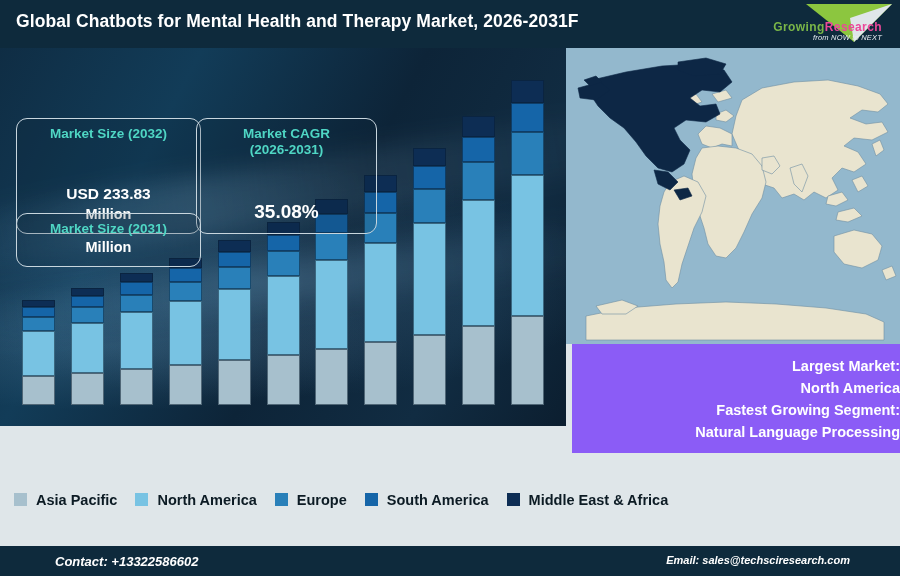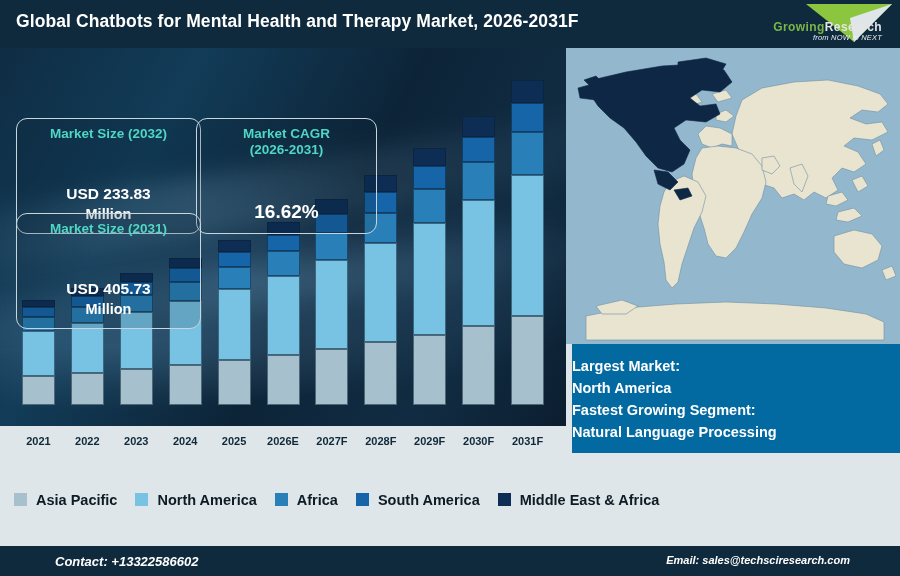--- a/index.html
+++ b/index.html
@@ -22,21 +22,21 @@
   }
   .logo-wrap{
     position:absolute;right:4px;top:0px;width:176px;height:48px;
   }
   .logo-arrow{position:absolute;right:2px;top:2px;}
   .logo-text{
     position:absolute;right:14px;top:20px;white-space:nowrap;
     font-size:12px;font-weight:bold;letter-spacing:.4px;
   }
   .logo-tech{color:#7ab648;}
-  .logo-res{color:#e5e5e5;}
+  .logo-res{color:#ec4899;}
   .logo-tag{
     position:absolute;right:14px;top:33px;white-space:nowrap;
     font-size:7.5px;font-style:italic;color:#e8eef2;letter-spacing:.2px;
   }
 
   
   .chart-panel{
     position:absolute;left:0;top:48px;width:566px;height:405px;
     background:
       radial-gradient(ellipse 520px 170px at 46% 58%, rgba(120,180,225,.22), rgba(120,180,225,0) 68%),
@@ -94,22 +94,22 @@
   
   .map-panel{
     position:absolute;left:566px;top:48px;width:334px;height:296px;
     background:#93b8cd;overflow:hidden;
   }
   .map-panel svg{display:block;width:100%;height:100%;}
 
   
   .callout{
     position:absolute;left:572px;top:344px;width:328px;height:109px;
-    background:#0369a1;color:#fff;display:flex;flex-direction:column;
-    align-items:flex-start;justify-content:center;text-align:center;
+    background:#8b5cf6;color:#fff;display:flex;flex-direction:column;
+    align-items:flex-end;justify-content:center;text-align:center;
   }
   .callout-line{font-size:14.5px;font-weight:bold;line-height:22px;}
 
   
   .legend{
     position:absolute;left:0;top:453px;width:900px;height:93px;
     background:#dfe6e9;display:flex;align-items:center;padding-left:14px;
     box-sizing:border-box;gap:0px;
   }
   .legend-item{display:flex;align-items:center;margin-right:18px;}
@@ -245,49 +245,35 @@
             <div class="seg" style="height: 27.3418%; background: rgb(167, 192, 205);"></div>
             <div class="seg" style="height: 43.5443%; background: rgb(120, 195, 227);"></div>
             <div class="seg" style="height: 13.1646%; background: rgb(41, 128, 185);"></div>
             <div class="seg" style="height: 8.86076%; background: rgb(21, 101, 168);"></div>
             <div class="seg" style="height: 7.08861%; background: rgb(13, 45, 84);"></div>
           </div>
         </div>
       </div>
 
     <div class="axis-strip"></div>
-    <div class="xlabels" id="xlabels">
-        <div class="xlab" style="left: 8.45455px;">2021</div>
-        <div class="xlab" style="left: 57.3636px;">2022</div>
-        <div class="xlab" style="left: 106.273px;">2023</div>
-        <div class="xlab" style="left: 155.182px;">2024</div>
-        <div class="xlab" style="left: 204.091px;">2025</div>
-        <div class="xlab" style="left: 253px;">2026E</div>
-        <div class="xlab" style="left: 301.909px;">2027F</div>
-        <div class="xlab" style="left: 350.818px;">2028F</div>
-        <div class="xlab" style="left: 399.727px;">2029F</div>
-        <div class="xlab" style="left: 448.636px;">2030F</div>
-        <div class="xlab" style="left: 497.545px;">2031F</div>
-      </div>
 
     <div class="stat-box" id="box-size2025">
       <div class="stat-title">Market Size (2032)</div>
       <div class="stat-value">USD 233.83</div>
       <div class="stat-unit">Million</div>
     </div>
 
     <div class="stat-box" id="box-cagr">
       <div class="stat-title">Market CAGR</div>
       <div class="stat-title">(2026-2031)</div>
-      <div class="stat-value">16.62%</div>
+      <div class="stat-value">35.08%</div>
     </div>
 
     <div class="stat-box" id="box-size2031">
       <div class="stat-title">Market Size (2031)</div>
-      <div class="stat-value">USD 405.73</div>
       <div class="stat-unit">Million</div>
     </div>
   </div>
 
   <div class="map-panel">
     <svg viewBox="0 0 334 296" preserveAspectRatio="none">
       <rect x="0" y="0" width="334" height="296" fill="#93b8cd"></rect>
       <g stroke="#6f8fa3" stroke-width="0.6">
 
         <path d="M176,52 L196,40 L228,34 L262,32 L292,38 L314,46 L322,56 L312,64 L296,62 L284,70 L300,76 L316,74 L322,84 L306,92 L288,90 L278,98 L292,104 L300,116 L288,124 L276,120 L266,130 L272,142 L260,150 L248,144 L238,152 L228,146 L216,150 L208,140 L196,136 L188,124 L180,112 L172,100 L166,86 L170,68 Z" fill="#e9e4cf"></path>
@@ -340,21 +326,21 @@
       <div class="legend-item">
         <span class="swatch" style="background: rgb(167, 192, 205);"></span>
         <span class="legend-label">Asia Pacific</span>
       </div>
       <div class="legend-item">
         <span class="swatch" style="background: rgb(120, 195, 227);"></span>
         <span class="legend-label">North America</span>
       </div>
       <div class="legend-item">
         <span class="swatch" style="background: rgb(41, 128, 185);"></span>
-        <span class="legend-label">Africa</span>
+        <span class="legend-label">Europe</span>
       </div>
       <div class="legend-item">
         <span class="swatch" style="background: rgb(21, 101, 168);"></span>
         <span class="legend-label">South America</span>
       </div>
       <div class="legend-item">
         <span class="swatch" style="background: rgb(13, 45, 84);"></span>
         <span class="legend-label">Middle East &amp; Africa</span>
       </div>
     </div>

